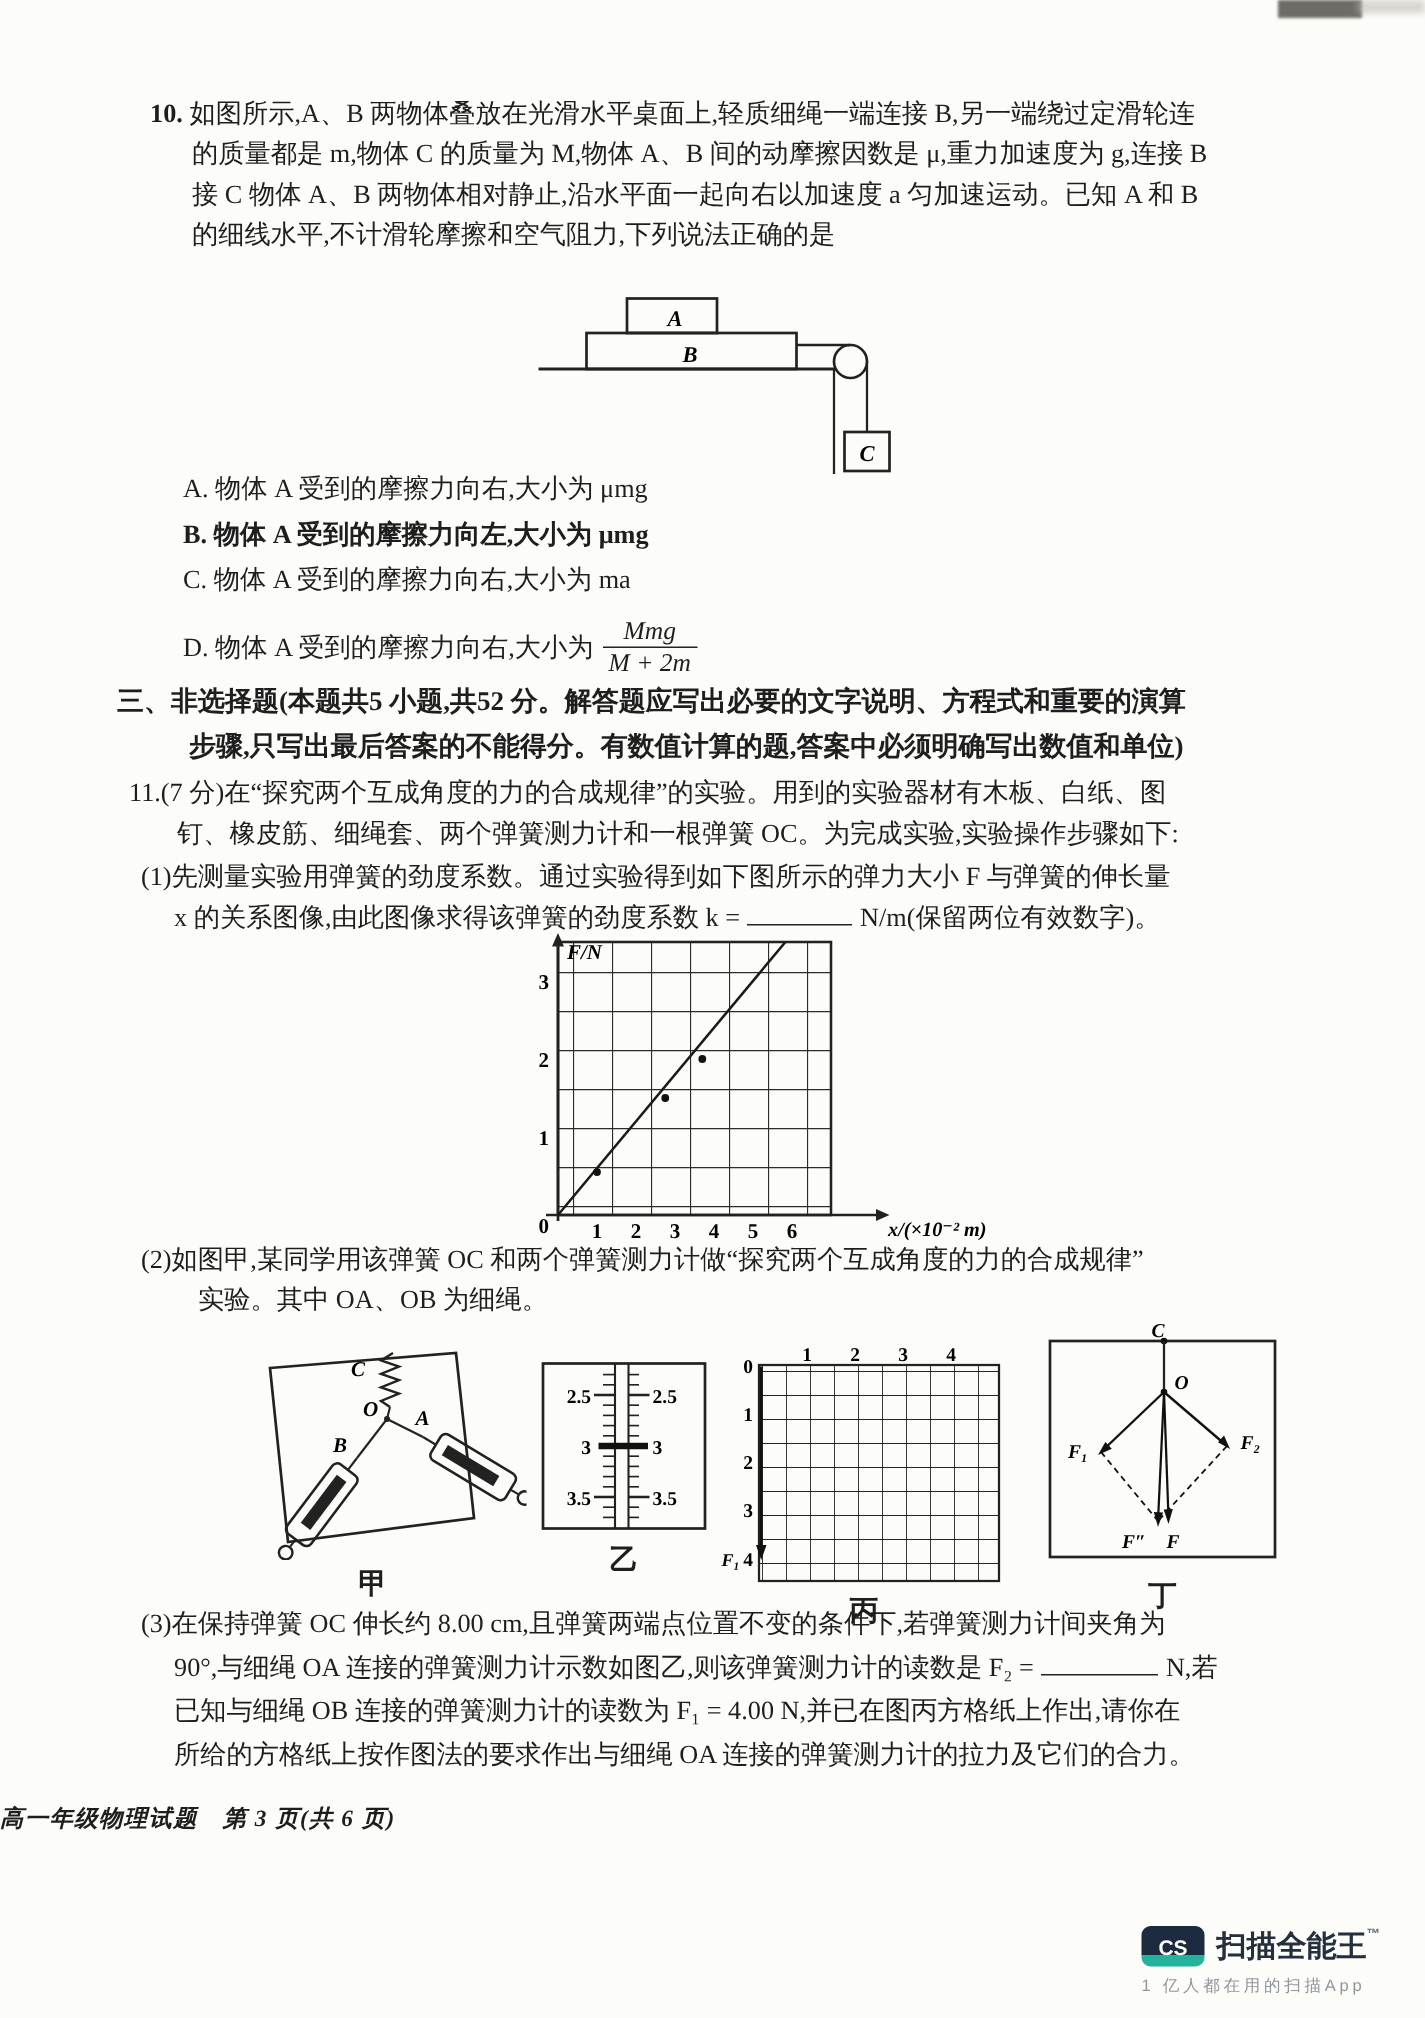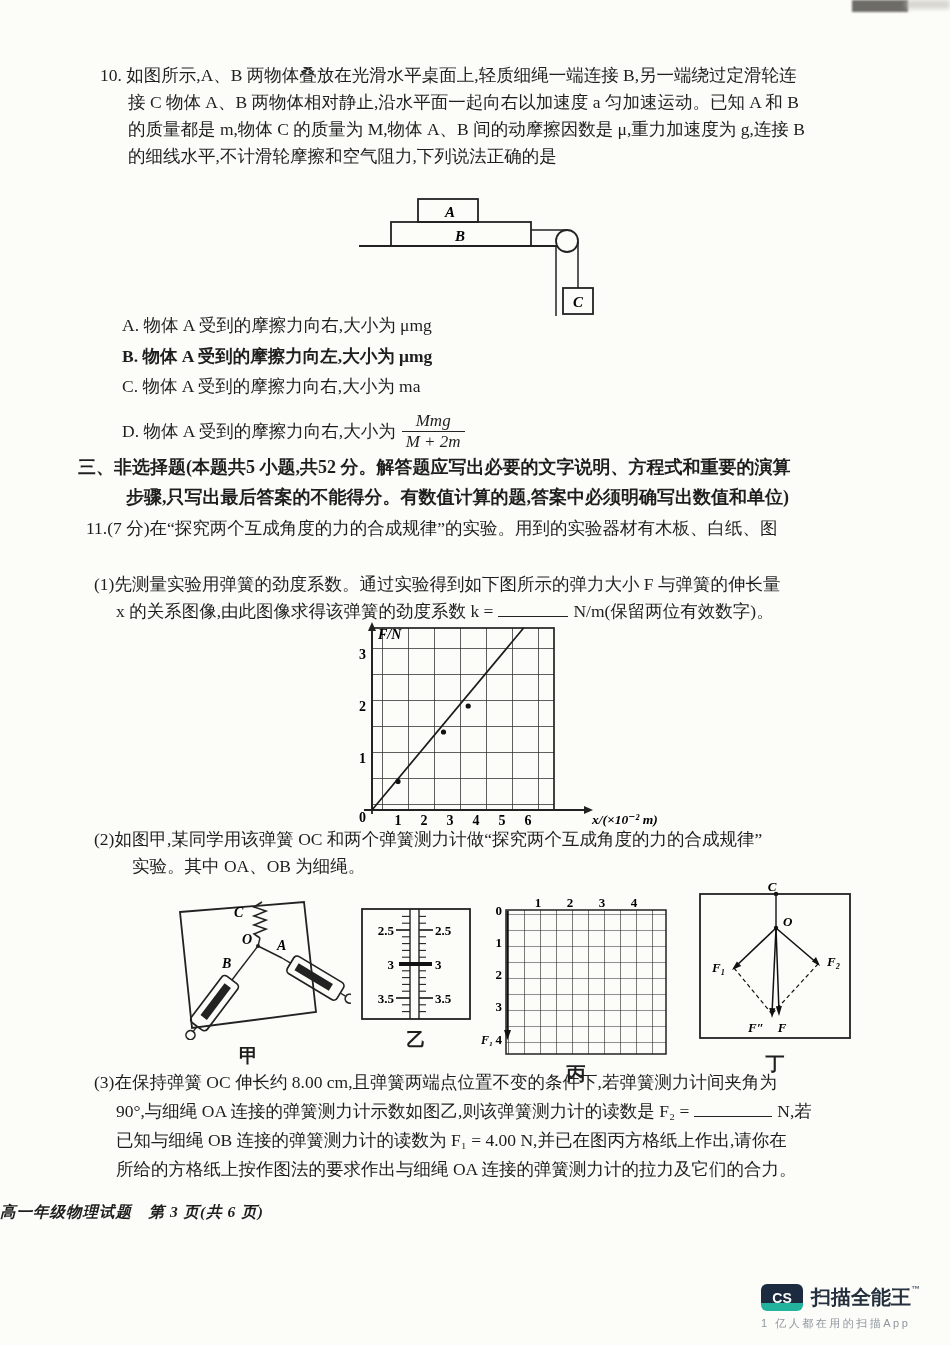--- a/index.html
+++ b/index.html
@@ -1,20 +1,20 @@
 <!DOCTYPE html>
 <html><head>
 <meta charset="utf-8">
 <style>
   html,body{margin:0;padding:0;}
   body{position:relative;width:950px;height:1345px;background:#fcfcf9;overflow:hidden;
        font-family:"Liberation Serif","DejaVu Serif",serif;color:#1e1e1e;}
   .abs{position:absolute;}
   .ln{font-size:17.5px;line-height:27px;white-space:nowrap;}
-  .bold{font-weight:400;}
+  .bold{font-weight:700;}
   .sec{font-size:18px;line-height:30px;font-weight:700;white-space:nowrap;}
   .blank{display:inline-block;height:14px;border-bottom:1.6px solid #222;vertical-align:baseline;margin:0 5px;}
   .frac{display:inline-block;text-align:center;vertical-align:middle;font-style:italic;margin-left:6px;line-height:1.15;font-size:17px;}
   .frac .num{display:block;padding:0 6px;border-bottom:1.5px solid #222;}
   .frac .den{display:block;padding:0 4px;}
   .figwrap{display:flex;flex-direction:column;align-items:center;}
   .figcap{font-size:19px;font-weight:700;margin-top:3px;}
   .choice{display:flex;align-items:center;white-space:nowrap;font-size:17.5px;}
   .footer{left:0;right:0;top:1202px;text-align:left;font-size:15.5px;font-weight:700;font-style:italic;letter-spacing:1px;}
   .smudge1{left:852px;top:0;width:56px;height:12px;background:#55534e;opacity:.85;filter:blur(1px);}
@@ -30,22 +30,22 @@
 </style>
 </head>
 <body>
 
 <div class="abs smudge1"></div>
 <div class="abs smudge2"></div>
 
 <div class="abs" style="left:100px;top:62px;">
   <div class="ln"><span class="bold">10.</span>
     <span>如图所示,A、B 两物体叠放在光滑水平桌面上,轻质细绳一端连接 B,另一端绕过定滑轮连</span></div>
+  <div class="ln" style="padding-left:28px;">的质量都是 m,物体 C 的质量为 M,物体 A、B 间的动摩擦因数是 μ,重力加速度为 g,连接 B</div>
   <div class="ln" style="padding-left:28px;">接 C 物体 A、B 两物体相对静止,沿水平面一起向右以加速度 a 匀加速运动。已知 A 和 B</div>
-  <div class="ln" style="padding-left:28px;">的质量都是 m,物体 C 的质量为 M,物体 A、B 间的动摩擦因数是 μ,重力加速度为 g,连接 B</div>
   <div class="ln" style="padding-left:28px;">的细线水平,不计滑轮摩擦和空气阻力,下列说法正确的是</div>
 </div>
 
 <svg class="abs" style="left:345px;top:182px;" width="290" height="140" viewBox="0 0 290 140">
   <line x1="14" y1="64" x2="212" y2="64" stroke="#222" stroke-width="2"></line>
   <rect x="46" y="40" width="140" height="24" fill="none" stroke="#222" stroke-width="1.8"></rect>
   <rect x="73" y="17" width="60" height="23" fill="none" stroke="#222" stroke-width="1.8"></rect>
   <text x="100" y="35" font-size="15" font-style="italic" font-weight="bold">A</text>
   <text x="110" y="59" font-size="15" font-style="italic" font-weight="bold">B</text>
   <line x1="186" y1="48" x2="222" y2="48" stroke="#222" stroke-width="1.6"></line>
@@ -69,20 +69,21 @@
   </div>
 </div>
 
 <div class="abs" style="left:78px;top:452px;">
   <div class="sec">三、非选择题(本题共5 小题,共52 分。解答题应写出必要的文字说明、方程式和重要的演算</div>
   <div class="sec" style="padding-left:48px;">步骤,只写出最后答案的不能得分。有数值计算的题,答案中必须明确写出数值和单位)</div>
 </div>
 
 <div class="abs" style="left:86px;top:515px;">
   <div class="ln">11.(7 分)在“探究两个互成角度的力的合成规律”的实验。用到的实验器材有木板、白纸、图</div>
+  <div class="ln" style="padding-left:32px;">钉、橡皮筋、细绳套、两个弹簧测力计和一根弹簧 OC。为完成实验,实验操作步骤如下:</div>
 </div>
 
 <div class="abs" style="left:94px;top:571px;">
   <div class="ln">(1)先测量实验用弹簧的劲度系数。通过实验得到如下图所示的弹力大小 F 与弹簧的伸长量</div>
   <div class="ln" style="padding-left:22px;">
     <span>x 的关系图像,由此图像求得该弹簧的劲度系数 k =</span><span class="blank" style="width:70px;"></span><span>N/m(保留两位有效数字)。</span>
   </div>
 </div>
 
 <svg class="abs" style="left:330px;top:622px;" width="345" height="206" viewBox="0 0 345 206">

